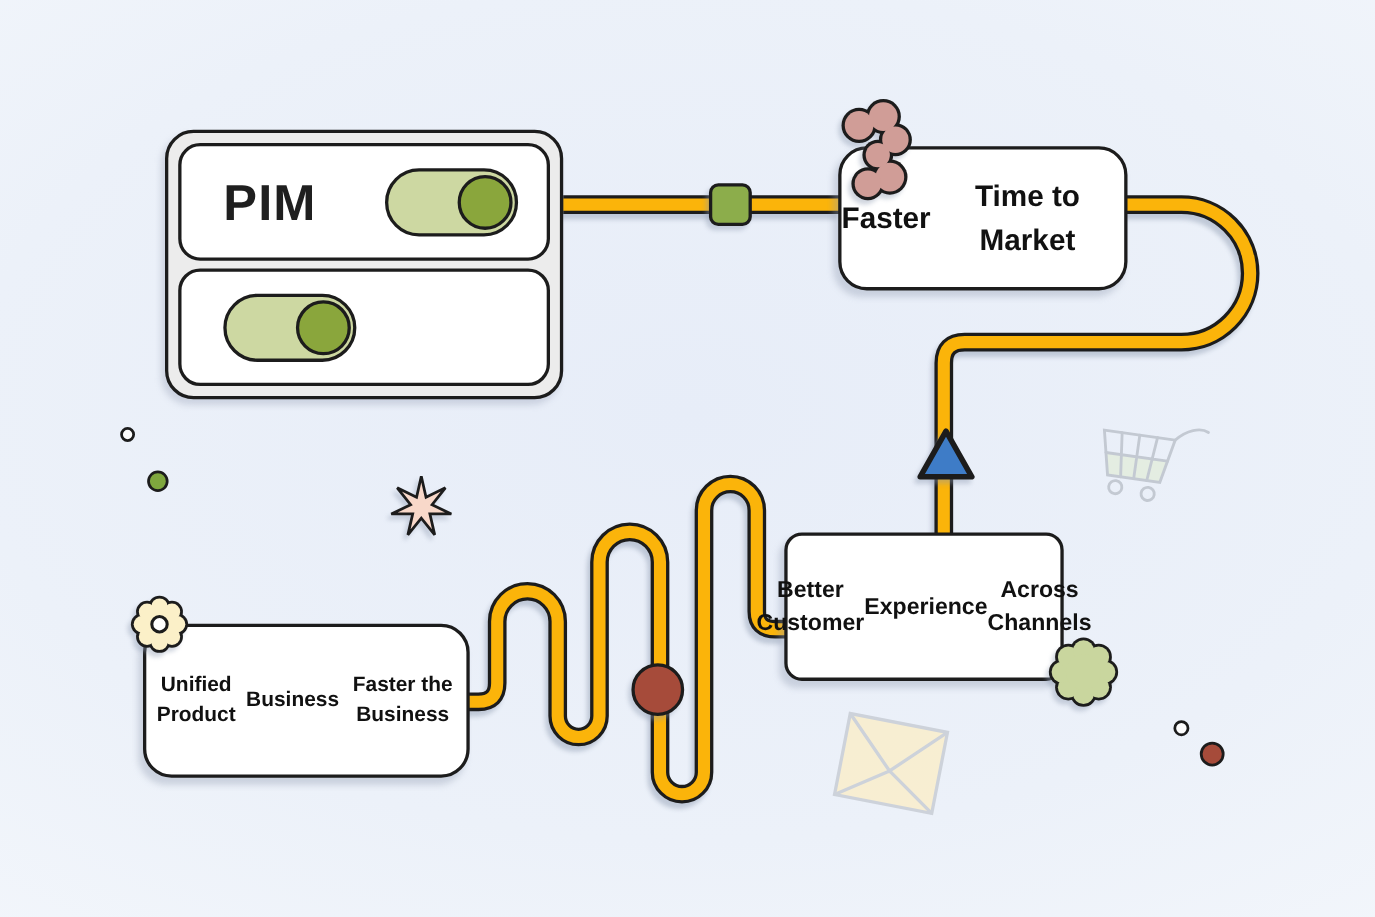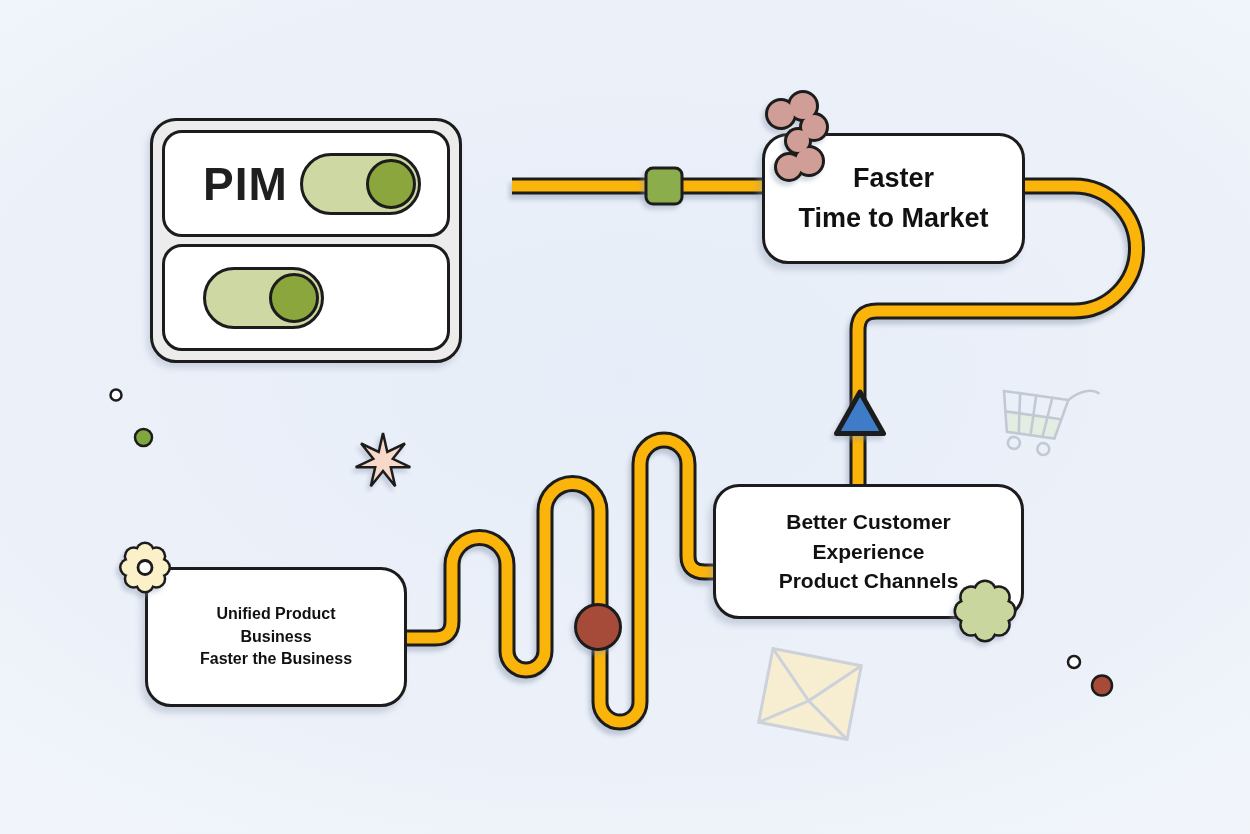--- a/index.html
+++ b/index.html
@@ -9,21 +9,21 @@
     font-family:"Liberation Sans", sans-serif;
   }
   svg.layer{position:absolute;left:0;top:0;width:1250px;height:834px;pointer-events:none;}
   .pipe-outline{fill:none;stroke:#1c1c1c;stroke-width:17;}
   .pipe-core{fill:none;stroke:#fbb40a;stroke-width:11;}
   .pipe{filter:drop-shadow(-3px 5px 2px rgba(140,152,175,.45));}
   .deco{filter:drop-shadow(-3px 4px 2px rgba(140,152,175,.40));}
 
   
   .panel{
-    position:absolute;left:150px;top:118px;width:312px;height:245px;
+    position:absolute;left:150px;top:118px;width:362px;height:245px;
     box-sizing:border-box;background:#ececec;border:3px solid #1c1c1c;border-radius:26px;
     padding:9px;display:flex;flex-direction:column;gap:7px;
     box-shadow:-3px 5px 6px rgba(148,159,180,.35);
     text-align:center;
   }
   .sys-row{
     flex:1;box-sizing:border-box;background:#ffffff;border:3px solid #1c1c1c;border-radius:20px;
     display:flex;align-items:center;justify-content:space-between;padding:0 26px 0 38px;
   }
   .sys-label{font-size:46px;font-weight:bold;color:#1f1f1f;letter-spacing:1px;}
@@ -33,27 +33,27 @@
   }
   .knob{
     position:absolute;right:2px;top:50%;transform:translateY(-50%);
     width:50px;height:50px;box-sizing:border-box;border-radius:50%;
     background:#8aa63c;border:3px solid #1c1c1c;
   }
 
   
   .card{
     position:absolute;box-sizing:border-box;background:#ffffff;border:3px solid #1c1c1c;border-radius:26px;
-    display:flex;flex-direction:column;align-items:center;justify-content:center;text-align:center;
+    display:flex;flex-direction:row;align-items:center;justify-content:center;text-align:center;
     color:#111;font-weight:bold;box-shadow:-4px 6px 6px rgba(148,159,180,.38);z-index:2;
   }
   .card span{display:block;}
   .card-faster{left:762px;top:133px;width:263px;height:131px;font-size:27px;line-height:1.45;}
-  .card-better{left:713px;top:484px;width:311px;height:135px;font-size:21px;line-height:1.42;}
-  .card-unified{left:145px;top:567px;width:262px;height:140px;font-size:16px;line-height:1.42;}
+  .card-better{left:713px;top:484px;width:254px;height:135px;font-size:21px;line-height:1.42;border-radius:16px;}
+  .card-unified{left:130px;top:567px;width:297px;height:140px;font-size:19px;line-height:1.42;}
   svg.over{z-index:3;}
 </style>
 </head>
 <body>
 
 <div id="canvas">
 
   <svg class="layer" viewBox="0 0 1250 834">
 
     <g class="pipe">
@@ -111,21 +111,21 @@
     </div>
   </div>
 
   <div class="card card-faster">
     <span>Faster</span>
     <span>Time to Market</span>
   </div>
   <div class="card card-better">
     <span>Better Customer</span>
     <span>Experience</span>
-    <span>Product Channels</span>
+    <span>Across Channels</span>
   </div>
   <div class="card card-unified">
     <span>Unified Product</span>
     <span>Business</span>
     <span>Faster the Business</span>
   </div>
 
   <svg class="layer over" viewBox="0 0 1250 834">
 
     <g class="deco">

